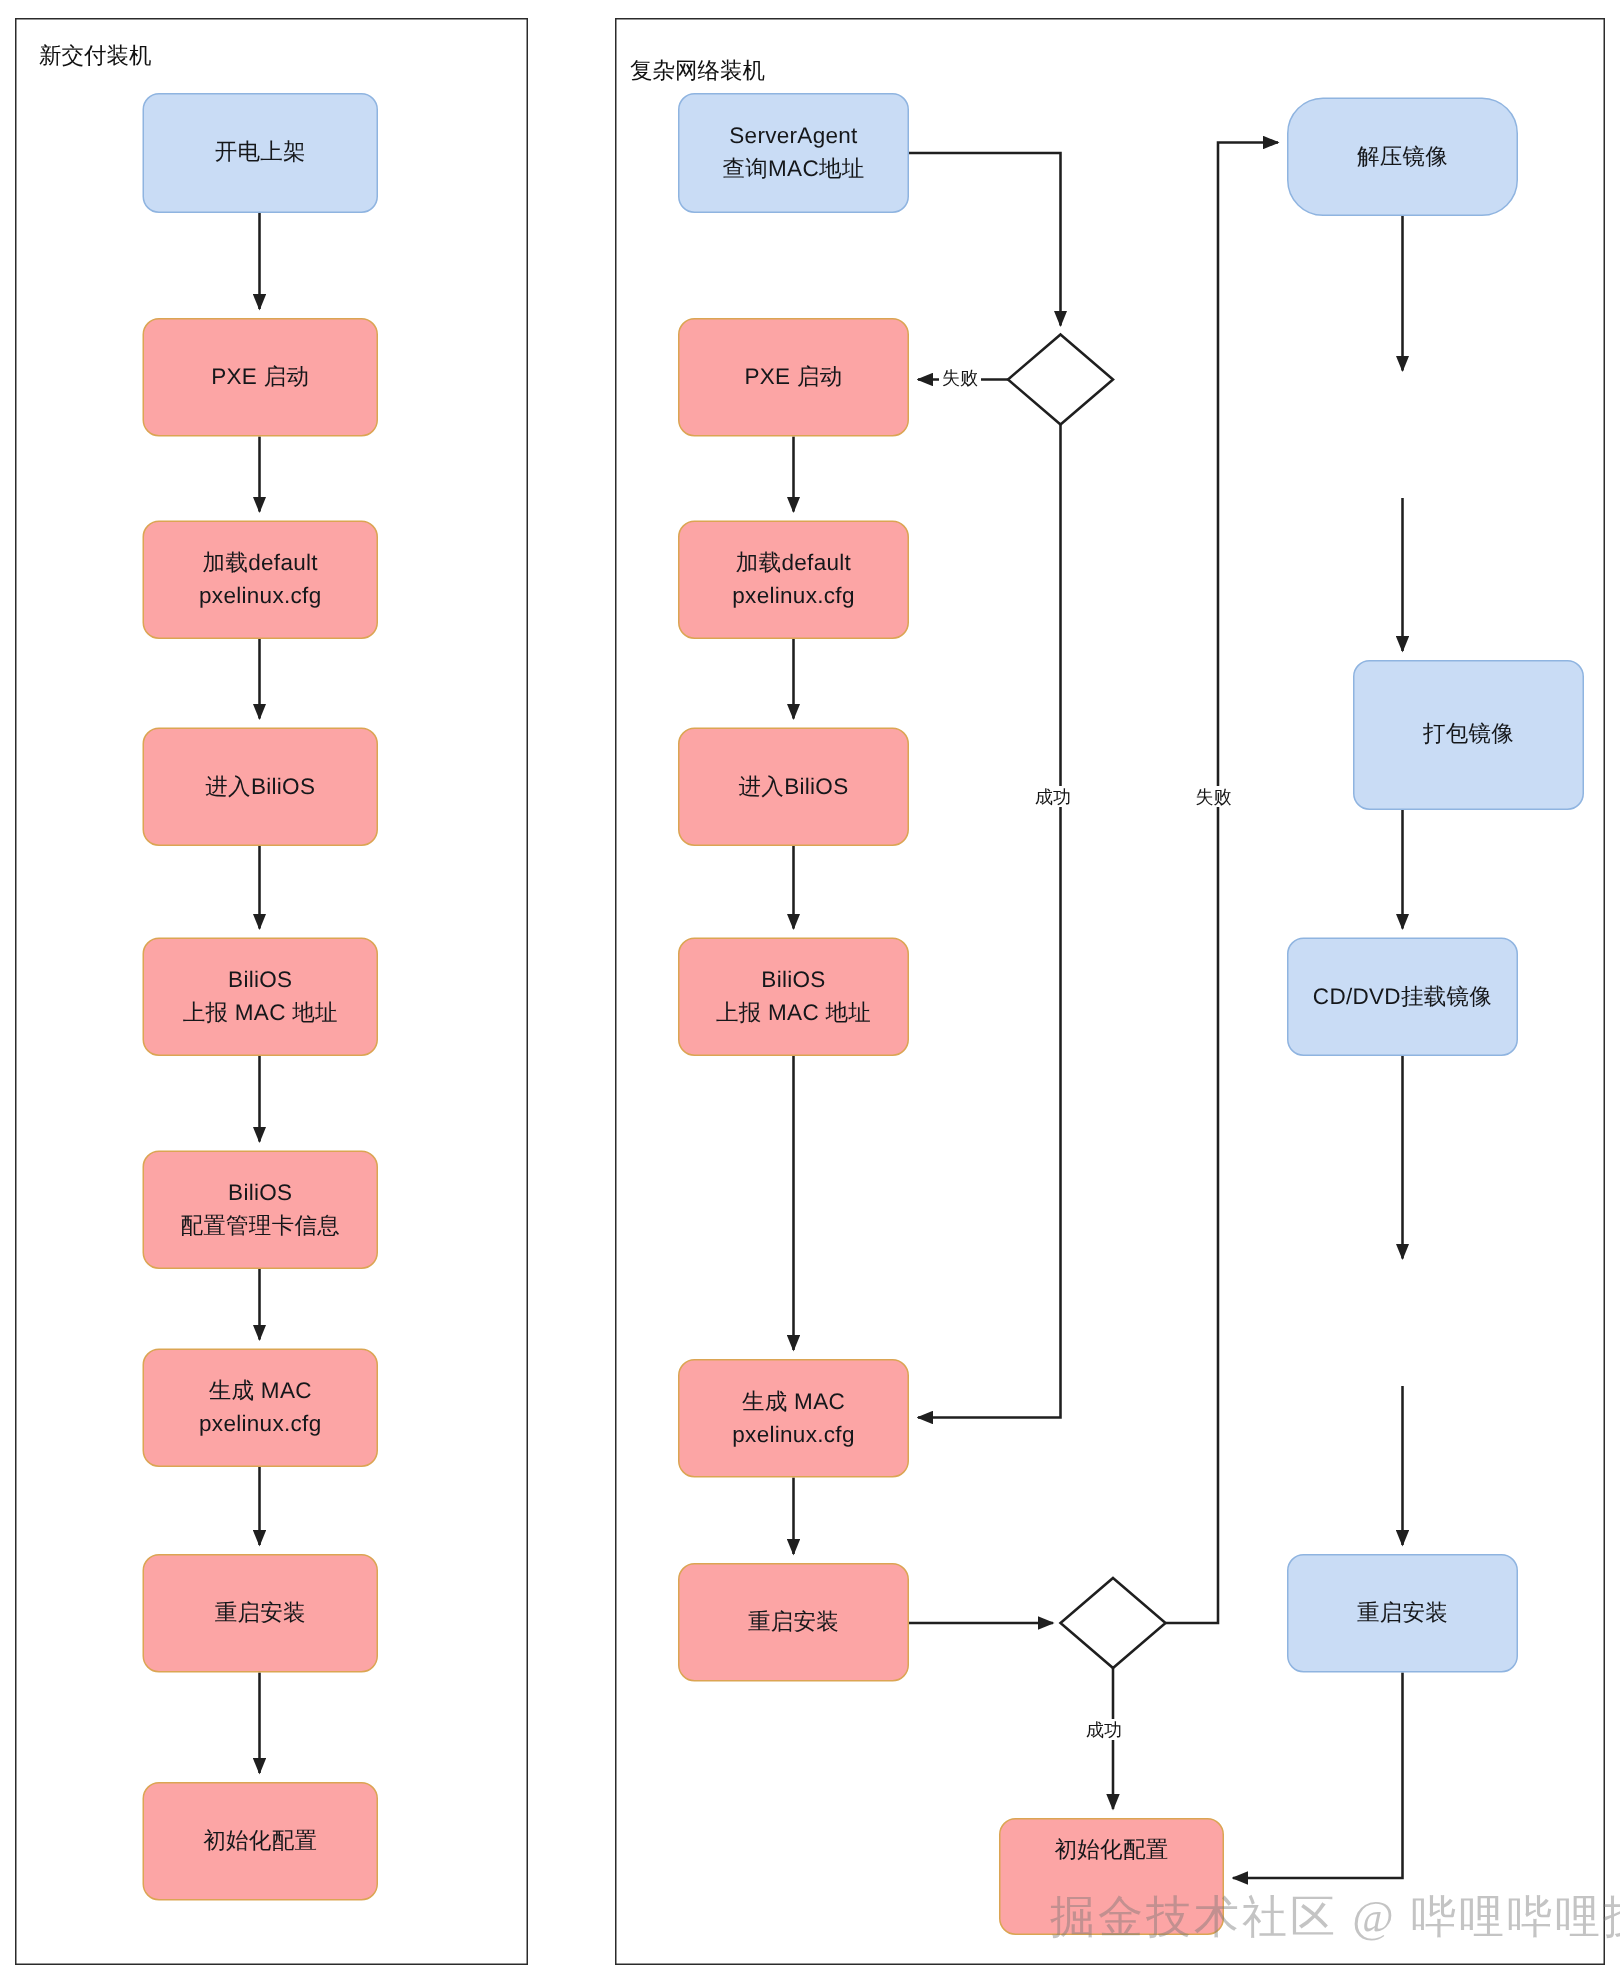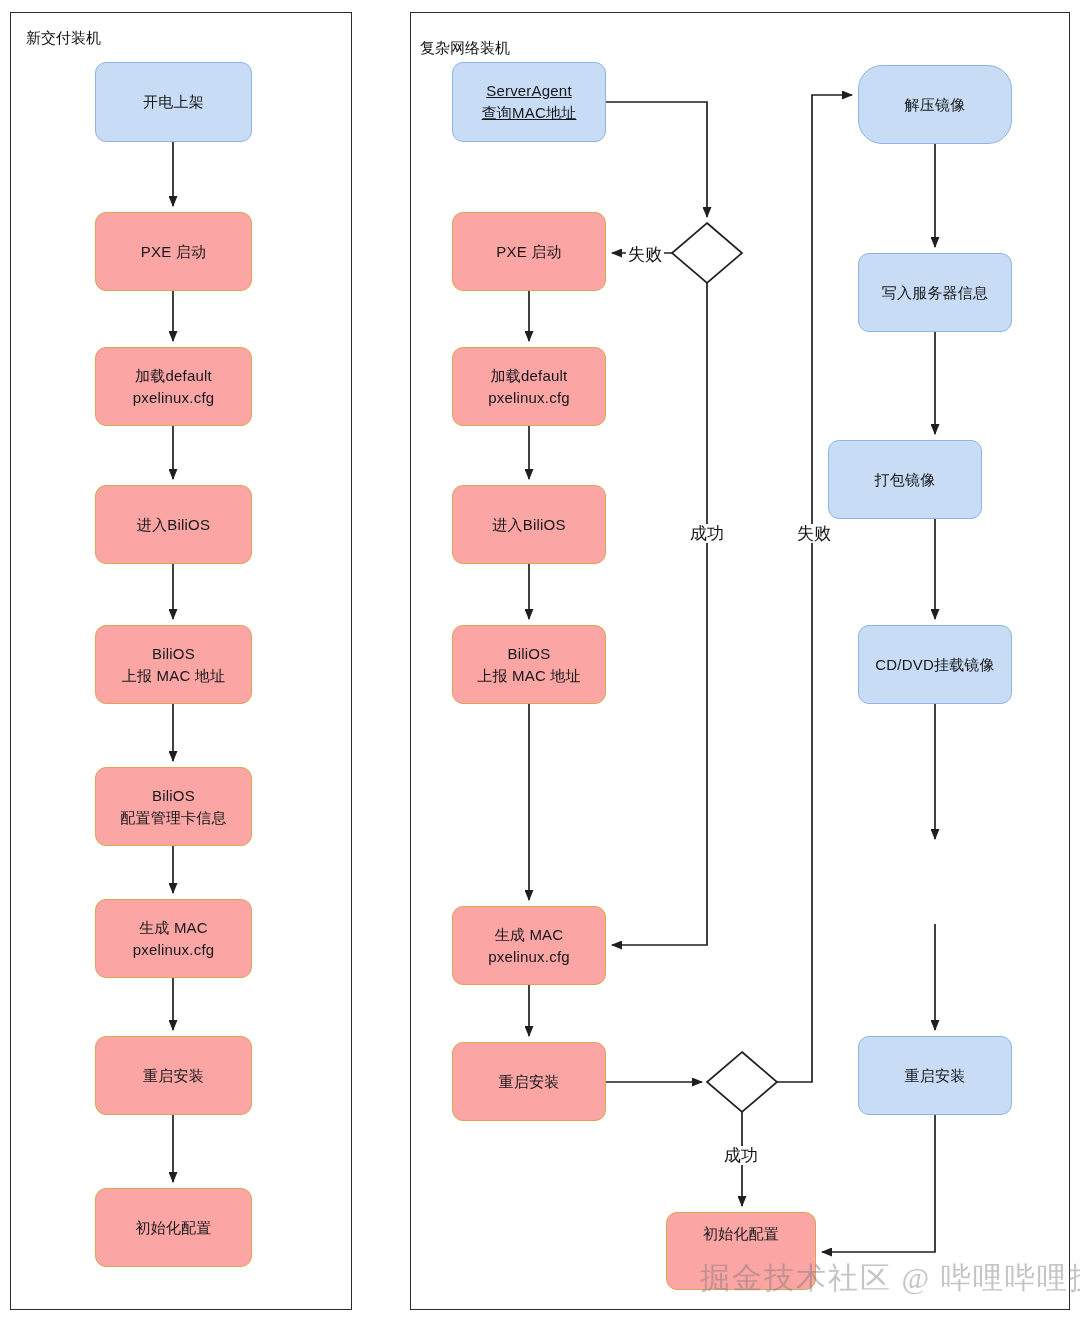--- a/index.html
+++ b/index.html
@@ -51,21 +51,21 @@
   .node.blue{
     background:#c9dcf5;
     border:1.4px solid #8fb4e0;
   }
   .node.orange{
     background:#fca5a5;
     border:1.4px solid #dba553;
   }
   .edge-label{
     position:absolute;
-    font-size:17px;
+    font-size:12px;
     line-height:1;
     color:#151515;
     background:#ffffff;
     padding:1px 2px;
     white-space:nowrap;
   }
   .watermark{
     position:absolute;
     font-size:30px;
     color:rgba(115,115,115,.42);
@@ -135,36 +135,35 @@
   <div class="node orange" style="left:95px;top:485px;width:157px;height:79px;">进入BiliOS</div>
   <div class="node orange" style="left:95px;top:625px;width:157px;height:79px;">BiliOS
 上报 MAC 地址</div>
   <div class="node orange" style="left:95px;top:767px;width:157px;height:79px;">BiliOS
 配置管理卡信息</div>
   <div class="node orange" style="left:95px;top:899px;width:157px;height:79px;">生成 MAC
 pxelinux.cfg</div>
   <div class="node orange" style="left:95px;top:1036px;width:157px;height:79px;">重启安装</div>
   <div class="node orange" style="left:95px;top:1188px;width:157px;height:79px;">初始化配置</div>
 
-  <div class="node blue" style="left:452px;top:62px;width:154px;height:80px;text-decoration:underline;">ServerAgent
+  <div class="node blue" style="left:452px;top:62px;width:154px;height:80px;">ServerAgent
 查询MAC地址</div>
   <div class="node orange" style="left:452px;top:212px;width:154px;height:79px;">PXE 启动</div>
   <div class="node orange" style="left:452px;top:347px;width:154px;height:79px;">加载default
 pxelinux.cfg</div>
   <div class="node orange" style="left:452px;top:485px;width:154px;height:79px;">进入BiliOS</div>
   <div class="node orange" style="left:452px;top:625px;width:154px;height:79px;">BiliOS
 上报 MAC 地址</div>
   <div class="node orange" style="left:452px;top:906px;width:154px;height:79px;">生成 MAC
 pxelinux.cfg</div>
   <div class="node orange" style="left:452px;top:1042px;width:154px;height:79px;">重启安装</div>
   <div class="node orange" style="left:666px;top:1212px;width:150px;height:78px;align-items:flex-start;padding-top:10px;">初始化配置</div>
 
   <div class="node blue" style="left:858px;top:65px;width:154px;height:79px;border-radius:24px;">解压镜像</div>
-  <div class="node blue" style="left:858px;top:253px;width:154px;height:79px;">写入服务器信息</div>
-  <div class="node blue" style="left:828px;top:440px;width:154px;height:79px;">打包镜像</div>
+  <div class="node blue" style="left:902px;top:440px;width:154px;height:100px;">打包镜像</div>
   <div class="node blue" style="left:858px;top:625px;width:154px;height:79px;">CD/DVD挂载镜像</div>
   <div class="node blue" style="left:858px;top:1036px;width:154px;height:79px;">重启安装</div>
 
   <div class="edge-label" style="left:626px;top:245px;">失败</div>
   <div class="edge-label" style="left:688px;top:524px;">成功</div>
   <div class="edge-label" style="left:795px;top:524px;">失败</div>
   <div class="edge-label" style="left:722px;top:1146px;">成功</div>
 
   <div class="watermark" style="left:700px;top:1258px;">掘金技术社区 @ 哔哩哔哩技术</div>
 

